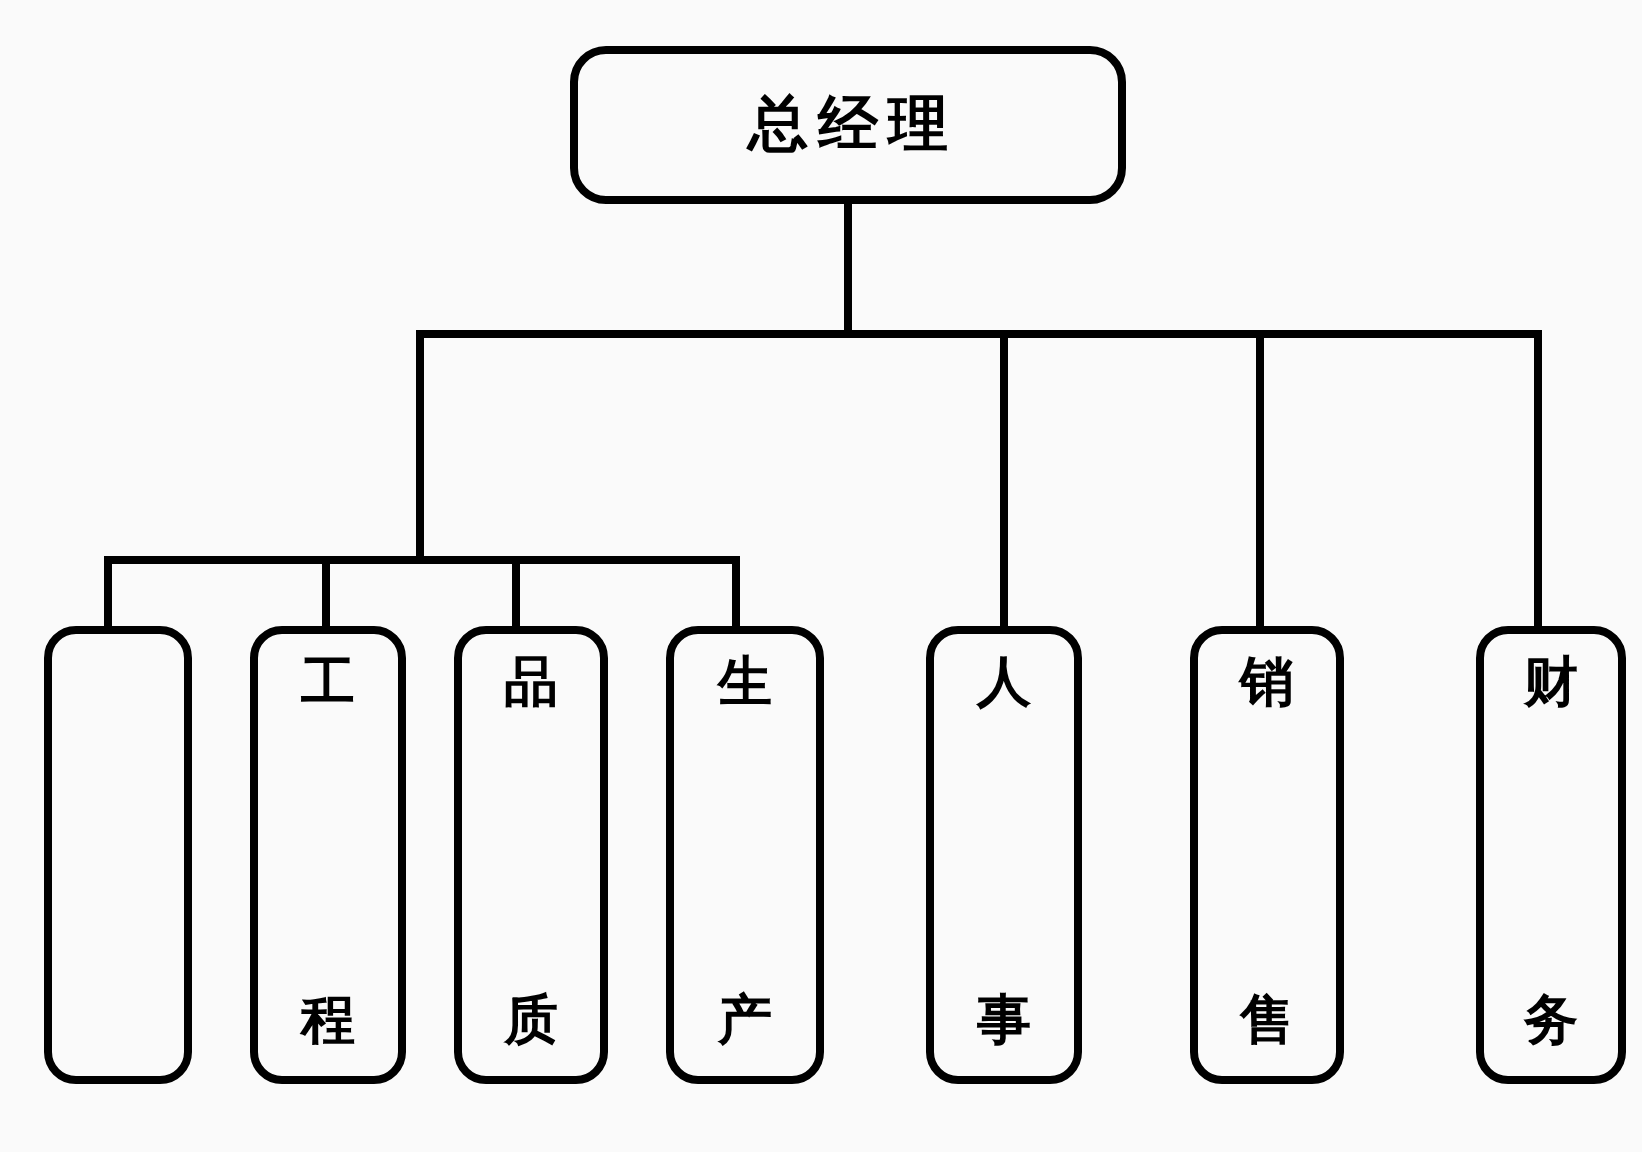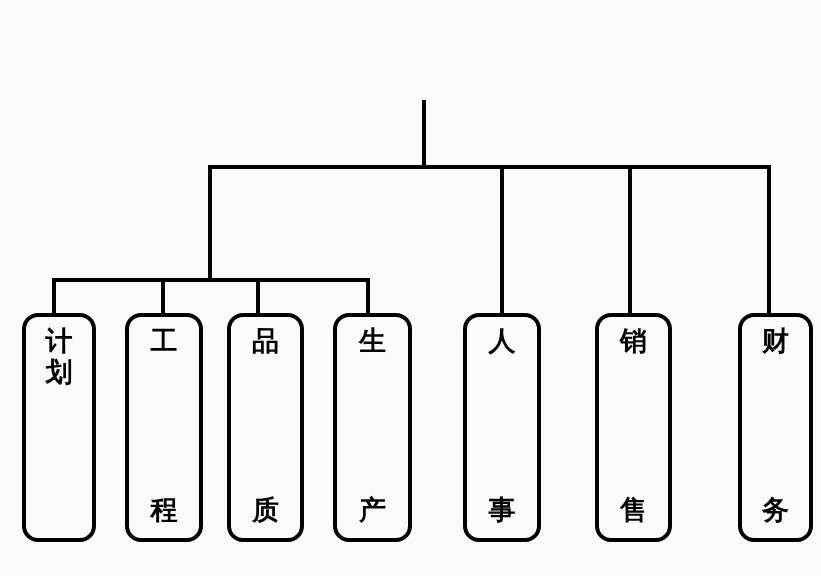--- a/index.html
+++ b/index.html
@@ -69,35 +69,37 @@
   .b4 { left: 333px; width: 79px; }
   .b5 { left: 463px; width: 78px; }
   .b6 { left: 595px; width: 77px; }
   .b7 { left: 738px; width: 75px; }
 </style>
 </head>
 <body>
 
 <div class="canvas">
 
+  <div class="root-box">
+    <span>总经理</span>
+  </div>
 
   <div class="line" style="left:422px; top:100px; width:4px; height:67px;"></div>
   <div class="line" style="left:208px; top:165px; width:563px; height:4px;"></div>
   <div class="line" style="left:208px; top:165px; width:4px; height:117px;"></div>
   <div class="line" style="left:500px; top:167px; width:4px; height:150px;"></div>
   <div class="line" style="left:628px; top:167px; width:4px; height:150px;"></div>
   <div class="line" style="left:767px; top:167px; width:4px; height:150px;"></div>
   <div class="line" style="left:52px; top:278px; width:318px; height:4px;"></div>
   <div class="line" style="left:52px; top:278px; width:4px; height:39px;"></div>
   <div class="line" style="left:161px; top:280px; width:4px; height:37px;"></div>
   <div class="line" style="left:256px; top:280px; width:4px; height:37px;"></div>
   <div class="line" style="left:366px; top:278px; width:4px; height:39px;"></div>
 
   <div class="dept-box b1">
-    <span class="dept-label">计划</span>
   </div>
 
   <div class="dept-box b2">
     <span class="dept-label">工</span>
     <span class="dept-label">程</span>
   </div>
 
   <div class="dept-box b3">
     <span class="dept-label">品</span>
     <span class="dept-label">质</span>

